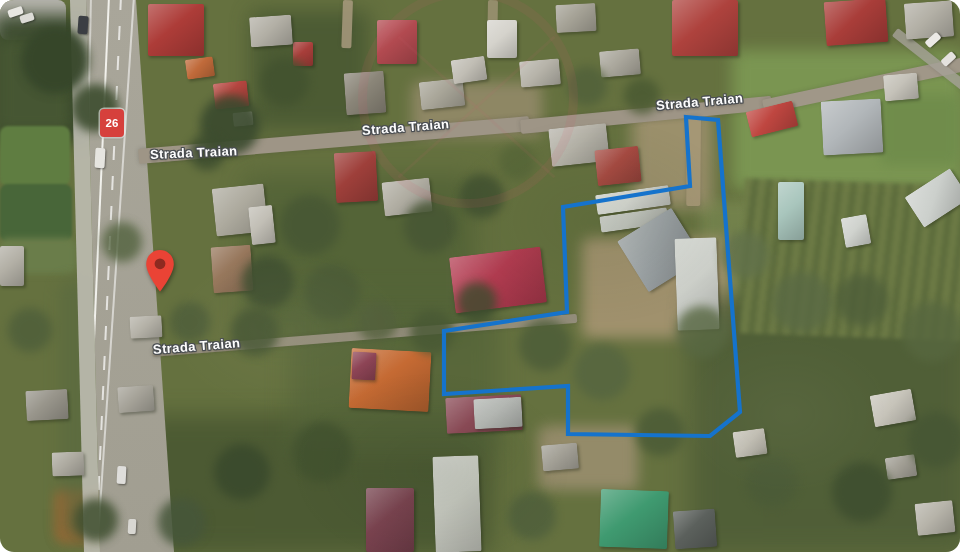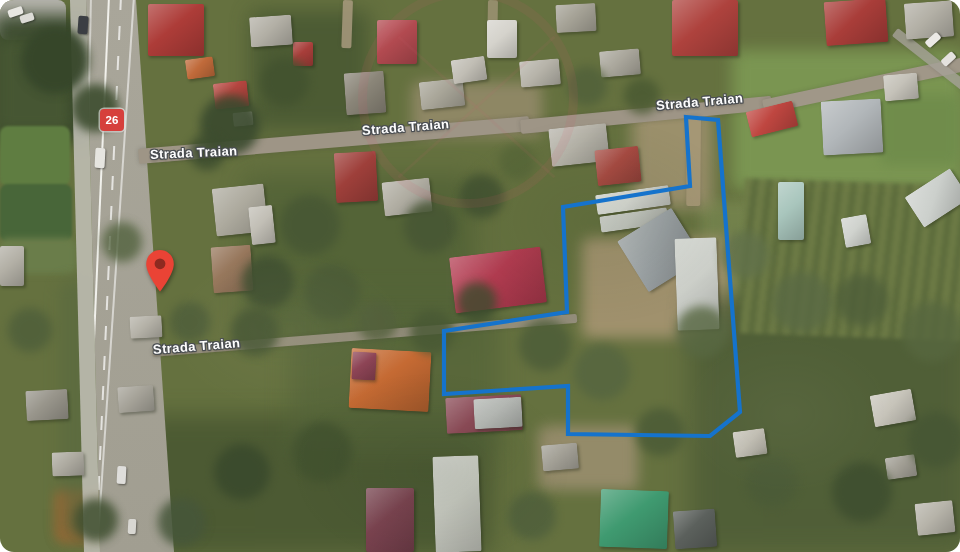--- a/index.html
+++ b/index.html
@@ -39,21 +39,21 @@
     border-radius:50%;pointer-events:none;}
   .wline{background:rgba(205,95,108,.09);width:3px;height:210px;left:108px;top:5px;}
   #boundary-svg{left:0;top:0;}
   .road-label{
     font-weight:700;font-size:13px;letter-spacing:.4px;color:#fdfdfd;white-space:nowrap;
     text-shadow:-1px -1px 0 #4a4e52,1px -1px 0 #4a4e52,-1px 1px 0 #4a4e52,1px 1px 0 #4a4e52,
       -1px 0 0 #4a4e52,1px 0 0 #4a4e52,0 -1px 0 #4a4e52,0 1px 0 #4a4e52,0 2px 3px rgba(0,0,0,.35);
     transform-origin:left center;
   }
   #route-badge{
-    width:24px;height:22px;border-radius:4px;display:flex;align-items:center;justify-content:center;
+    width:24px;height:28px;border-radius:4px;display:flex;align-items:center;justify-content:center;
     color:#fff;font-size:11.5px;font-weight:700;
     box-shadow:0 0 0 1.5px rgba(255,255,255,.55),0 1px 2px rgba(0,0,0,.35);
   }
   #map-pin{filter:drop-shadow(1px 2px 2px rgba(0,0,0,.4));}
 </style>
 </head>
 <body>
 
 <div id="map">
 

